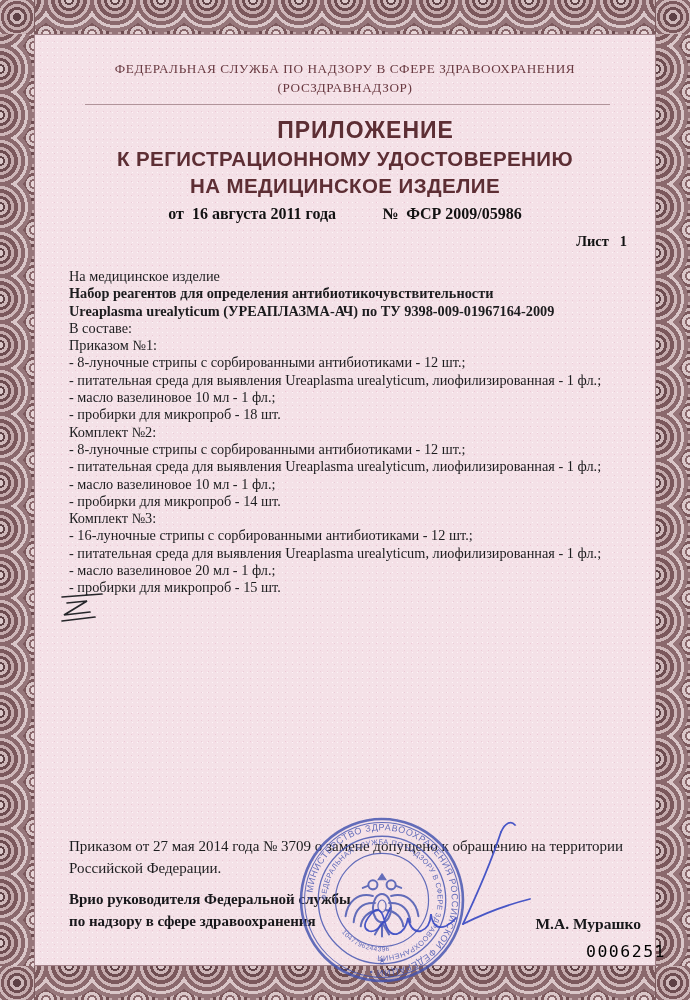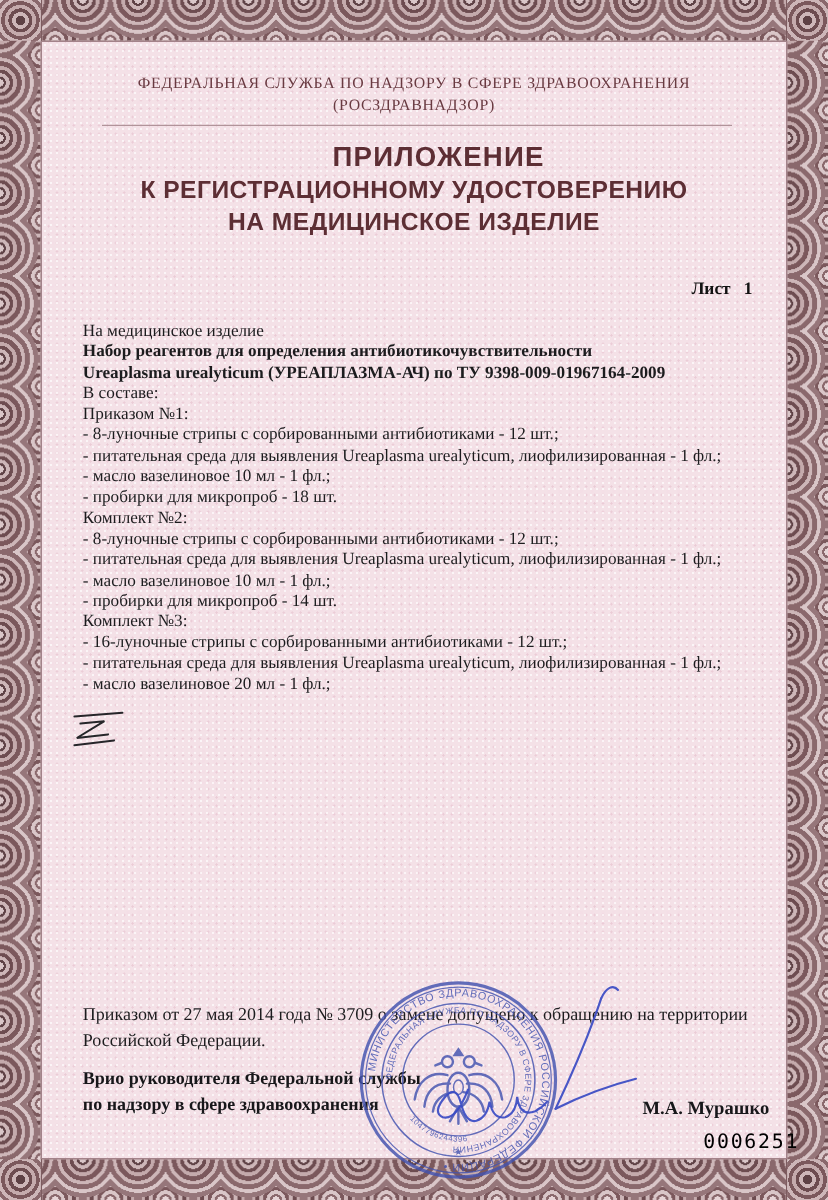--- a/index.html
+++ b/index.html
@@ -98,20 +98,24 @@
       <div>(РОСЗДРАВНАДЗОР)</div>
     </div>
     <div class="sep"></div>
 
     <div class="title">
       <div class="t1">ПРИЛОЖЕНИЕ</div>
       <div class="t2">К РЕГИСТРАЦИОННОМУ УДОСТОВЕРЕНИЮ</div>
       <div class="t2">НА МЕДИЦИНСКОЕ ИЗДЕЛИЕ</div>
     </div>
 
+    <div class="dateline">
+      <span>от  16 августа 2011 года</span>
+      <span>№  ФСР 2009/05986</span>
+    </div>
 
     <div class="sheet">Лист   1</div>
 
     <div class="bodytext">
       <div class="line">На медицинское изделие</div>
       <div class="line bold">Набор реагентов для определения антибиотикочувствительности</div>
       <div class="line bold">Ureaplasma urealyticum (УРЕАПЛАЗМА-АЧ) по ТУ 9398-009-01967164-2009</div>
       <div class="line">В составе:</div>
 
       <div class="line">Приказом №1:</div>
@@ -123,20 +127,21 @@
       <div class="line">Комплект №2:</div>
       <div class="line">- 8-луночные стрипы с сорбированными антибиотиками - 12 шт.;</div>
       <div class="line">- питательная среда для выявления Ureaplasma urealyticum, лиофилизированная - 1 фл.;</div>
       <div class="line">- масло вазелиновое 10 мл - 1 фл.;</div>
       <div class="line">- пробирки для микропроб - 14 шт.</div>
 
       <div class="line">Комплект №3:</div>
       <div class="line">- 16-луночные стрипы с сорбированными антибиотиками - 12 шт.;</div>
       <div class="line">- питательная среда для выявления Ureaplasma urealyticum, лиофилизированная - 1 фл.;</div>
       <div class="line">- масло вазелиновое 20 мл - 1 фл.;</div>
+      <div class="line">- пробирки для микропроб - 15 шт.</div>
     </div>
 
     <svg class="zmark" width="52" height="36" viewBox="0 0 52 36">
       <g fill="none" stroke="#26262a" stroke-width="1.7" stroke-linecap="round">
         <path d="M3,5 L43,2"></path>
         <path d="M8,11 L28,9 L5,23 L31,20"></path>
         <path d="M3,29 L36,25"></path>
       </g>
     </svg>
 

